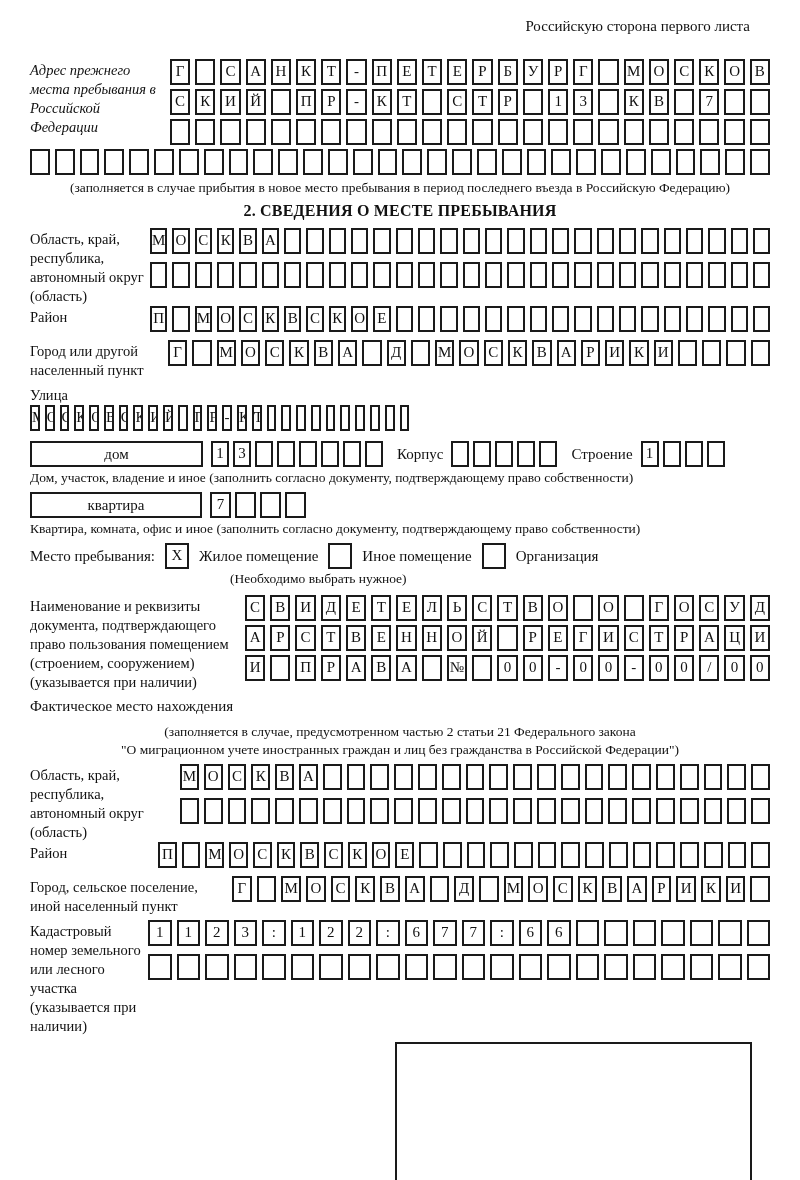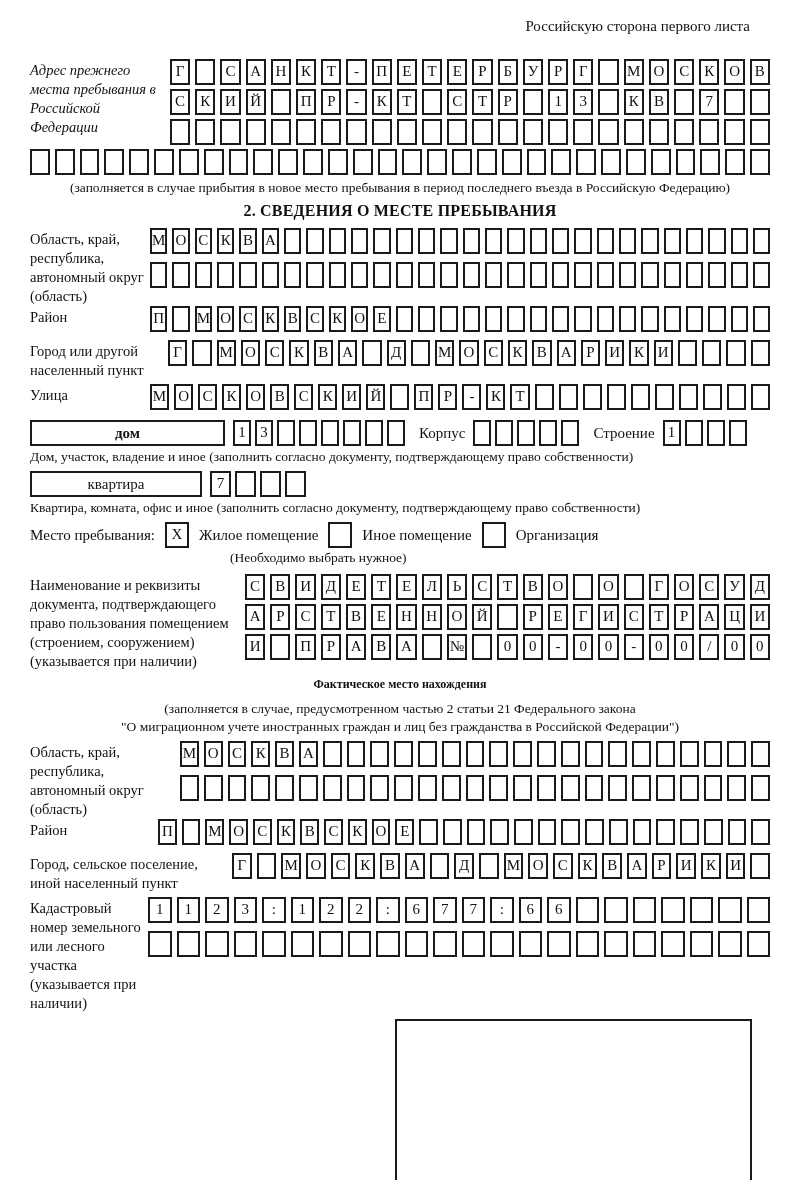--- a/index.html
+++ b/index.html
@@ -34,43 +34,43 @@
   .w150{ width:150px; } .w128{ width:128px; } .w202{ width:202px; } .w118{ width:118px; }
   .w215{ width:215px; }
 
   .caption{ font-size:13.5px; line-height:17px; margin:0 0 6px 0; }
   .caption.center{ text-align:center; }
 
   h2.section-title{
     font-size:16px; font-weight:bold; text-align:center;
     margin:2px 0 8px 0; letter-spacing:.2px;
   }
-  h3.sub-title{ font-size:12px; font-weight:bold; text-align:center; margin:6px 0 8px 0; }
+  h3.sub-title{ font-size:15px; font-weight:normal; text-align:left; margin:6px 0 8px 0; }
 
   .inline-row{ display:flex; align-items:center; margin-bottom:2px; }
   .typebox{
     height:26px; border:2px solid var(--ink); text-align:center;
     font-size:15px; line-height:22px; flex:0 0 auto;
   }
-  .typebox.house{ width:195px;font-weight:bold; }
+  .typebox.house{ width:173px; }
   .typebox.flat{ width:172px; }
   .inline-label{ font-size:15px; padding:0 8px 0 14px; flex:0 0 auto;text-align:right; }
   .gap8{ width:8px; flex:0 0 auto; }
 
   .stay-row{ display:flex; align-items:center; margin:6px 0 2px 0; }
   .checkbox{
     width:24px; height:26px; border:2px solid var(--ink);
     text-align:center; font-size:15px; line-height:21px; flex:0 0 auto;
   }
   .opt-label{ padding:0 10px; flex:0 0 auto; }
   .stay-caption{ font-size:13.5px; margin:2px 0 8px 200px; }
 
   .stamp-section{ margin-left:365px; width:360px; margin-top:6px; }
   .stamp-box{ width:357px; height:175px; border:2px solid var(--ink); background:#fff; }
-  .mb4{ margin-bottom:4px; } .mb6{ margin-bottom:6px; }
+  .mb4{ margin-bottom:4px; } .mb6{ margin-bottom:6px;flex-direction:column; }
 </style>
 </head>
 <body>
 
 <div class="page">
 
   <div class="header-note">Российскую сторона первого листа</div>
 
   <div class="fieldrow">
     <div class="flabel w140">Адрес прежнего места пребывания в Российской Федерации</div>

